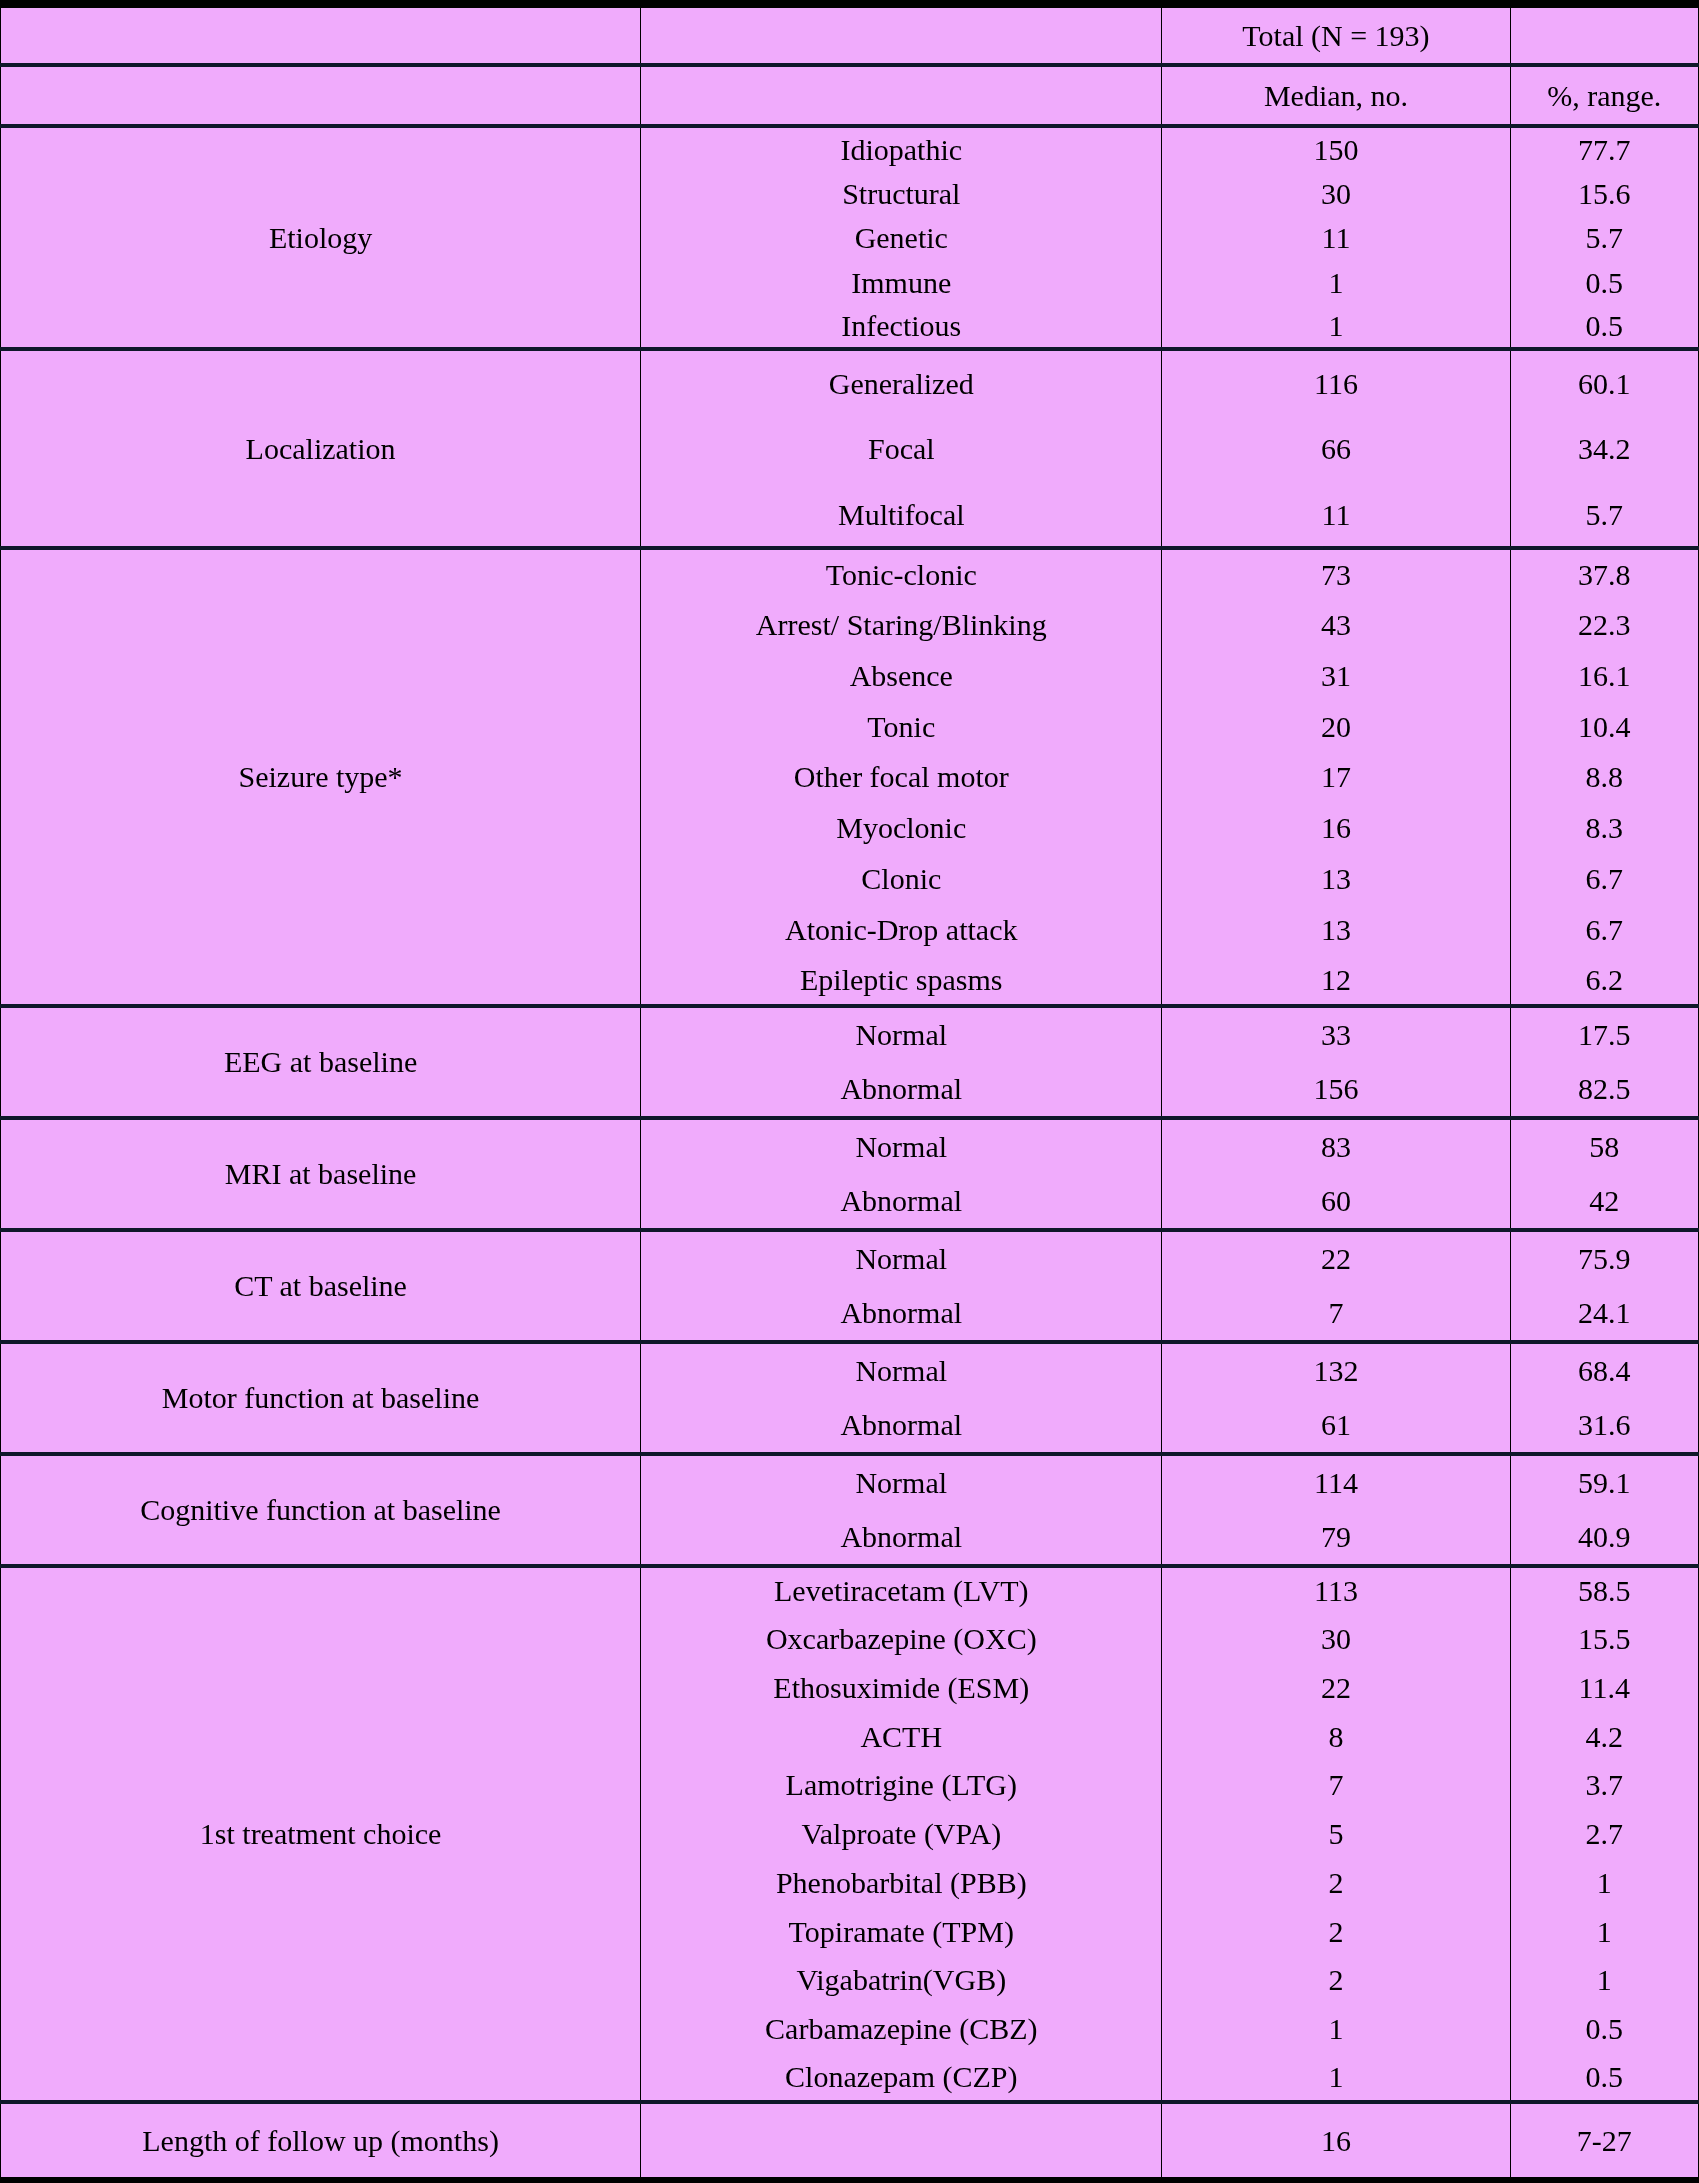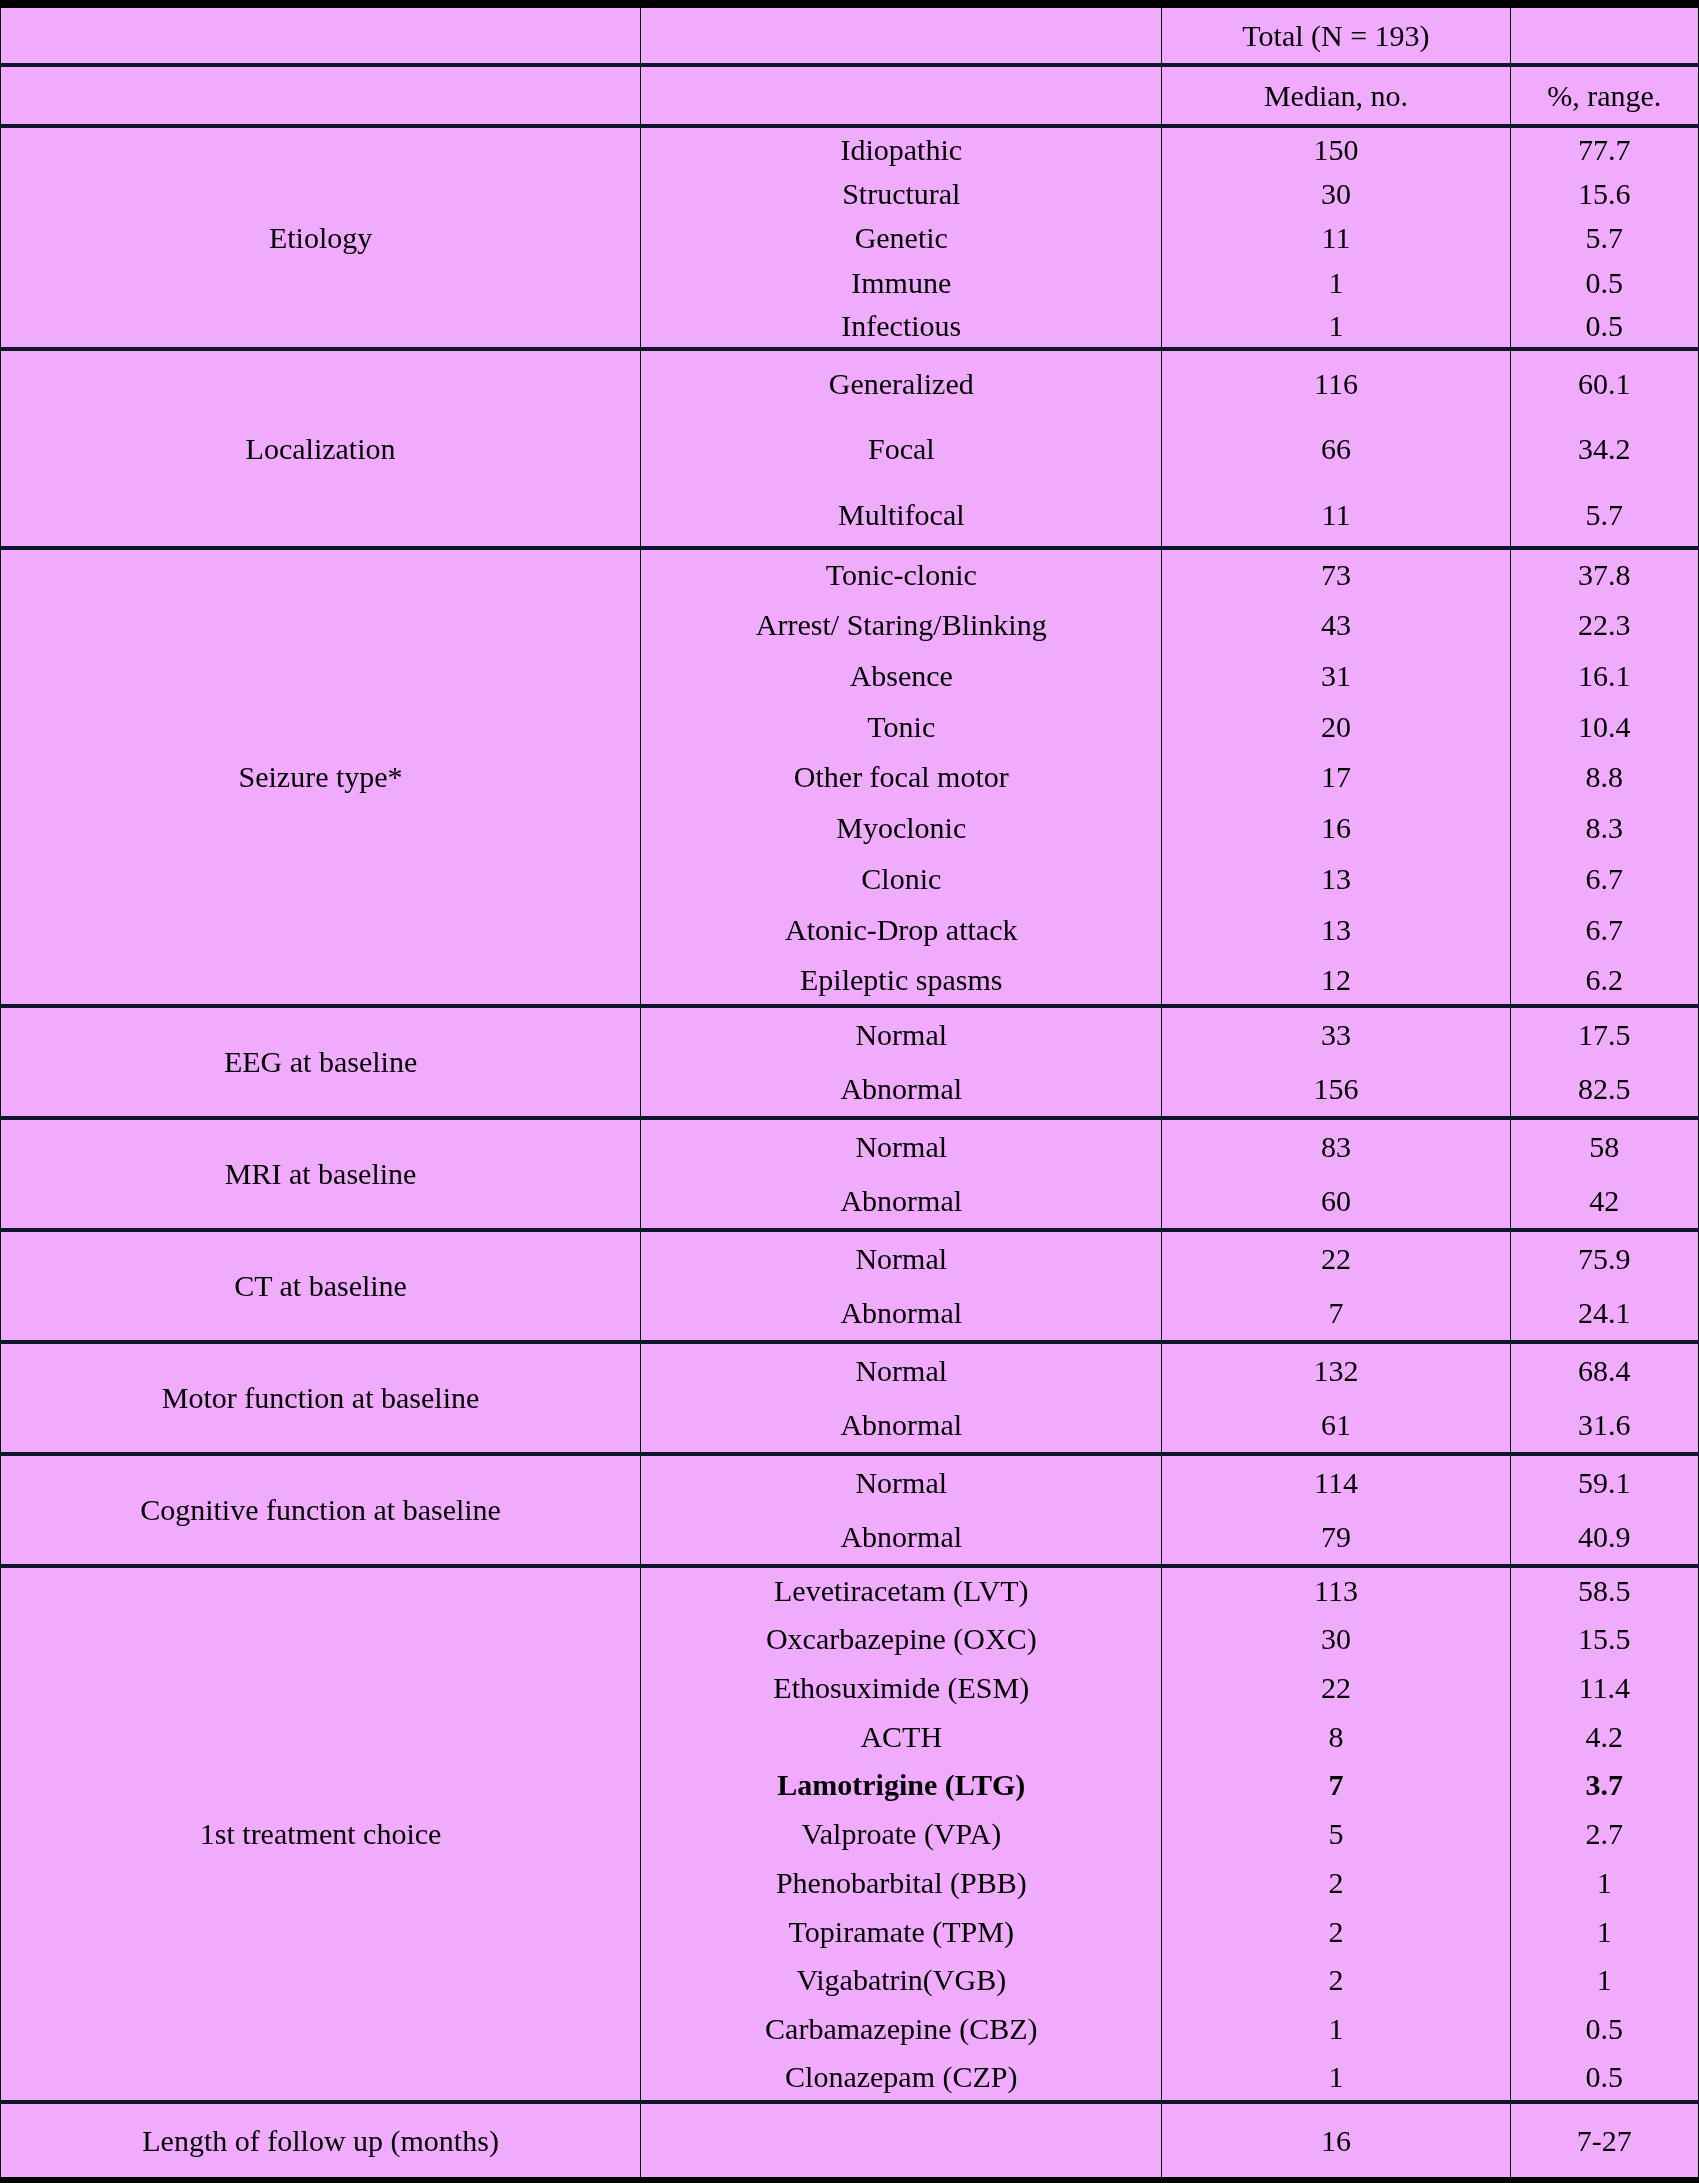--- a/index.html
+++ b/index.html
@@ -221,21 +221,21 @@
         <tr style="height: 47px;">
           <td>Ethosuximide (ESM)</td>
           <td>22</td>
           <td>11.4</td>
         </tr>
         <tr style="height: 47px;">
           <td>ACTH</td>
           <td>8</td>
           <td>4.2</td>
         </tr>
-        <tr style="height: 47px; font-weight: bold;">
+        <tr style="height: 47px;">
           <td>Lamotrigine (LTG)</td>
           <td>7</td>
           <td>3.7</td>
         </tr>
         <tr style="height: 47px;">
           <td>Valproate (VPA)</td>
           <td>5</td>
           <td>2.7</td>
         </tr>
         <tr style="height: 47px;">

